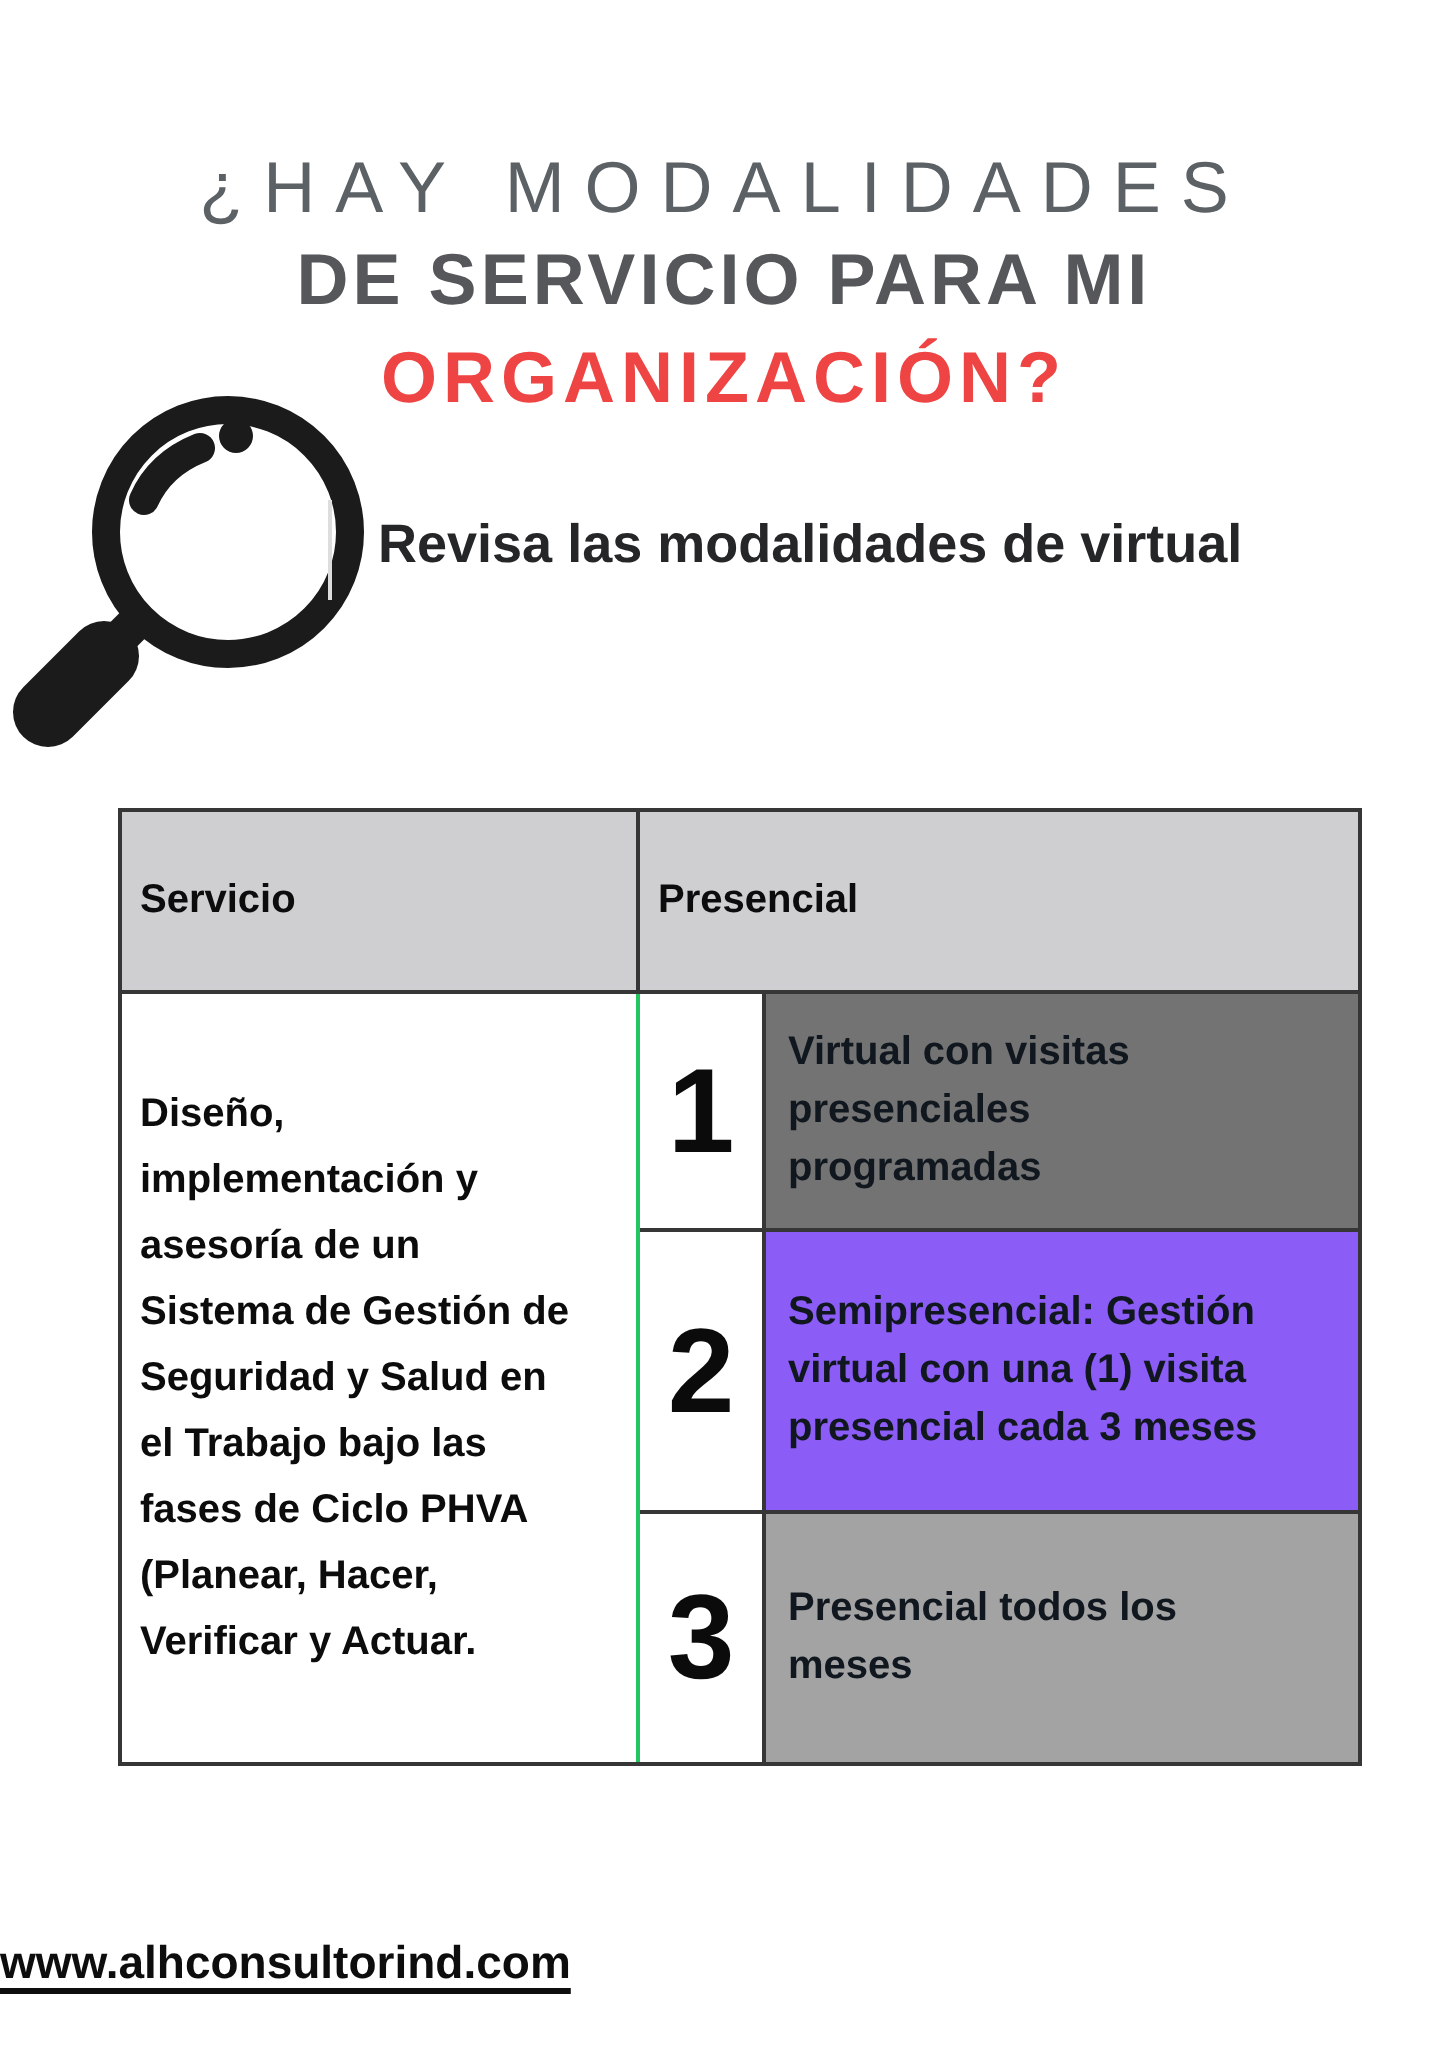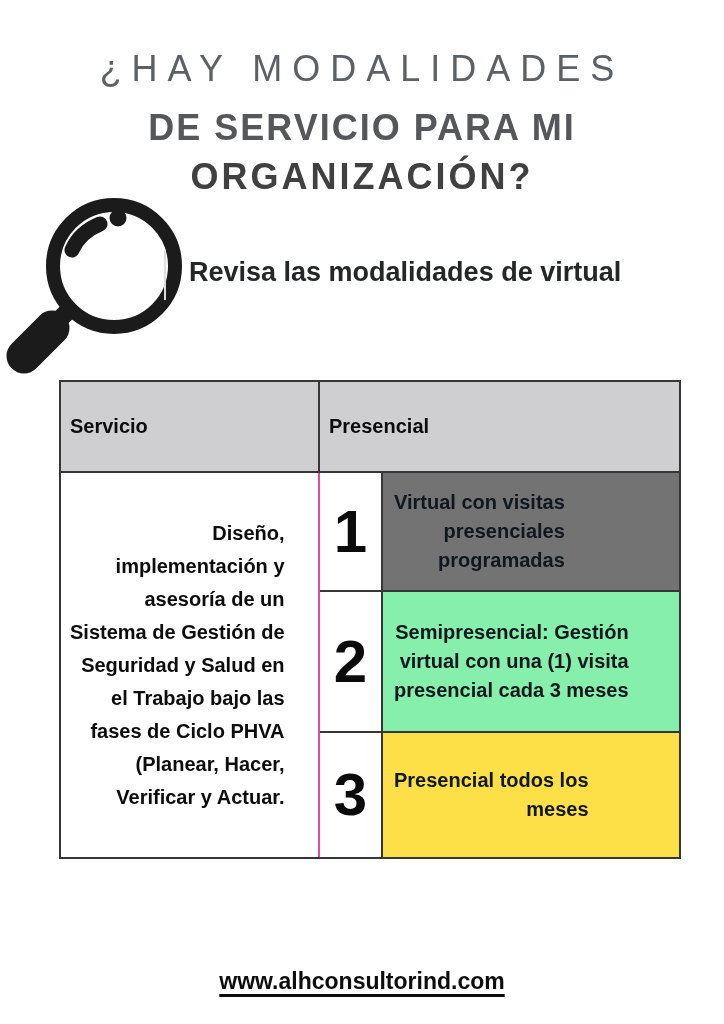--- a/index.html
+++ b/index.html
@@ -3,31 +3,31 @@
 <meta charset="utf-8">
 <style>
   html,body { margin:0; padding:0; background:#ffffff; }
   .page {
     position:relative; width:724px; height:1024px; margin:0 auto;
     background:#ffffff; overflow:hidden;
     font-family:"Liberation Sans", sans-serif;
   }
 
   
-  .title-block { position:absolute; top:49px; left:0; width:100%; text-align:center; }
+  .title-block { position:absolute; top:74px; left:0; width:100%; text-align:center; }
   .title-line1 {
     font-size:36px; font-weight:500; color:#5c6166;
     letter-spacing:10px; line-height:1.1;
   }
   .title-line2 {
-    margin-top:19px; font-size:36px; font-weight:700; color:#55575a;
+    margin-top:6px; font-size:36px; font-weight:700; color:#55575a;
     letter-spacing:2px; line-height:1.1;
   }
   .title-line3 {
-    margin-top:10px; font-size:36px; font-weight:700; color:#404040;
+    margin-top:10px; font-size:36px; font-weight:700; color:#ef4444;
     letter-spacing:3px; line-height:1.1;
   }
 
   
   .logo-wrap { position:absolute; left:0; top:188px; width:215px; height:200px; }
   .logo-wrap svg { position:absolute; left:0; top:0; }
   .logo-alh {
     position:absolute; left:70px; top:248px;
     font-family:"Liberation Serif", serif;
     font-size:46px; font-weight:400; color:#27335a;
@@ -39,37 +39,36 @@
   }
 
   
   .subtitle {
     position:absolute; left:189px; top:257px; width:520px;
     font-size:27px; font-weight:700; color:#242628; line-height:1.15;
   }
 
   
   .modal-table {
-    position:absolute; left:59px; top:380px; width:618px; height:475px;
+    position:absolute; left:59px; top:404px; width:618px; height:475px;
     border:2px solid #363636; background:#ffffff;
     display:grid;
     grid-template-columns:259px 63px 1fr;
     grid-template-rows:91px 119px 141px 1fr;
-    text-align:right;
   }
   .modal-table > div { box-sizing:border-box; }
   .cell-header {
     background:#cfcfd2; display:flex; align-items:center;
     font-size:20px; font-weight:700; color:#0c0c0c;
     padding-left:9px; border-bottom:2px solid #363636;
   }
   .cell-header-left { grid-column:1; grid-row:1; border-right:2px solid #363636; }
   .cell-header-right { grid-column:2 / 4; grid-row:1; }
   .cell-service {
-    grid-column:1; grid-row:2 / 5; border-right:2px solid #ec4899;
+    grid-column:1; grid-row:2 / 5; border-right:2px solid #22c55e;
     display:flex; align-items:center;
     padding:10px 4px 10px 9px;
     font-size:20px; font-weight:700; color:#0c0c0c; line-height:33px;
     white-space:pre-line;
   }
   .cell-num {
     grid-column:2; background:#ffffff; border-right:2px solid #363636;
     display:flex; align-items:center; justify-content:center;
     font-size:60px; font-weight:700; color:#0b0b0b; line-height:1;
   }
@@ -77,21 +76,21 @@
     grid-column:3; display:flex; align-items:center;
     padding:8px 14px 8px 11px;
     font-size:20px; font-weight:700; color:#10171e; line-height:29px;
     white-space:pre-line;
   }
   .row-1 { grid-row:2; } .row-2 { grid-row:3; } .row-3 { grid-row:4; }
   .row-1.cell-num, .row-1.cell-mod,
   .row-2.cell-num, .row-2.cell-mod { border-bottom:2px solid #363636; }
 
   
-  .footer { position:absolute; left:0; top:968px; width:100%; text-align:center; }
+  .footer { position:absolute; left:0; top:968px; width:100%; text-align:left; }
   .footer-url {
     font-size:23px; font-weight:700; color:#0d0d0d;
     text-decoration:underline; text-decoration-thickness:2.5px;
     text-underline-offset:5px; cursor:pointer;
   }
 </style>
 </head>
 <body>
 
 <div class="page">
@@ -129,26 +128,26 @@
 fases de Ciclo PHVA
 (Planear, Hacer,
 Verificar y Actuar.</div>
 
     <div class="cell-num row-1">1</div>
     <div class="cell-mod row-1" style="background: #737373;">Virtual con visitas
 presenciales
 programadas</div>
 
     <div class="cell-num row-2">2</div>
-    <div class="cell-mod row-2" style="background: #86efac;">Semipresencial: Gestión
+    <div class="cell-mod row-2" style="background: #8b5cf6;">Semipresencial: Gestión
 virtual con una (1) visita
 presencial cada 3 meses</div>
 
     <div class="cell-num row-3">3</div>
-    <div class="cell-mod row-3" style="background: #fde047;">Presencial todos los
+    <div class="cell-mod row-3" style="background: #a3a3a3;">Presencial todos los
 meses</div>
   </div>
 
   <div class="footer">
     <span class="footer-url">www.alhconsultorind.com</span>
   </div>
 
 </div>
 
 </body></html>

